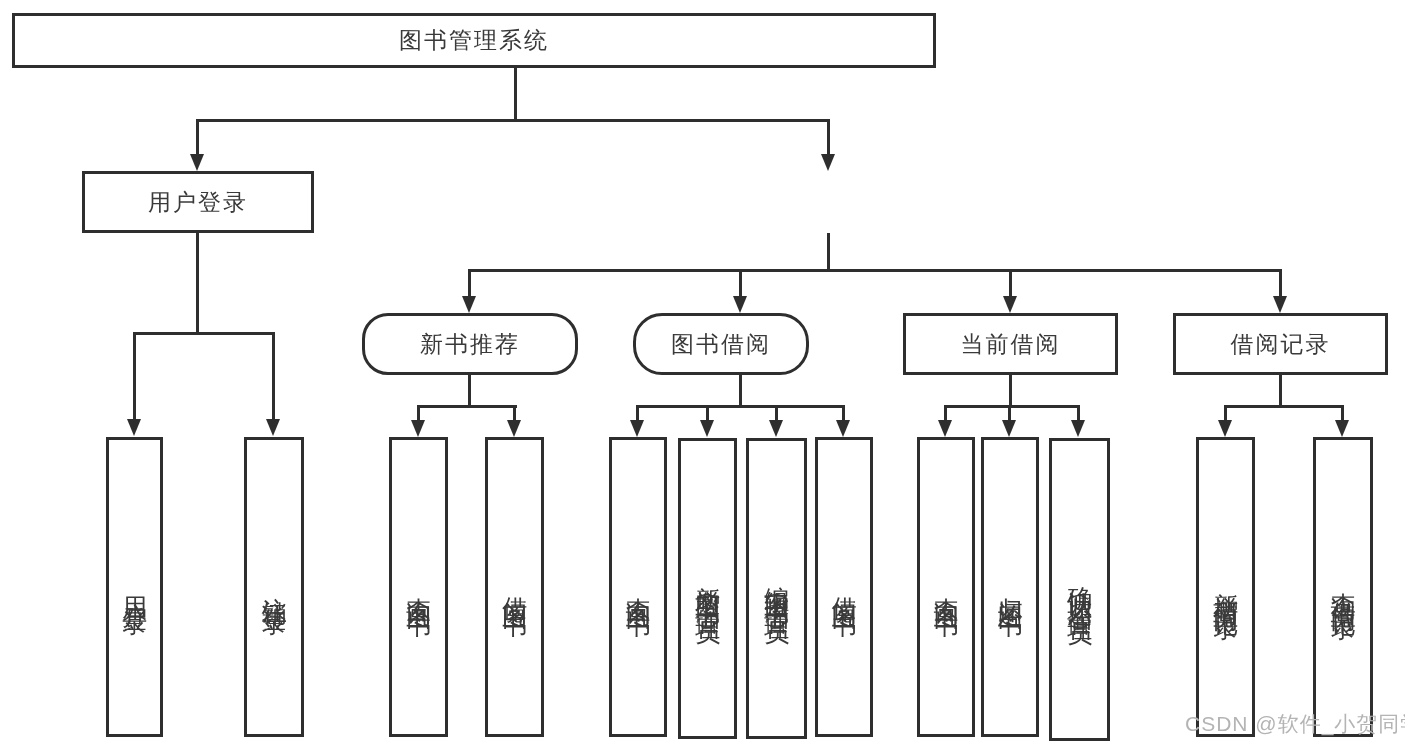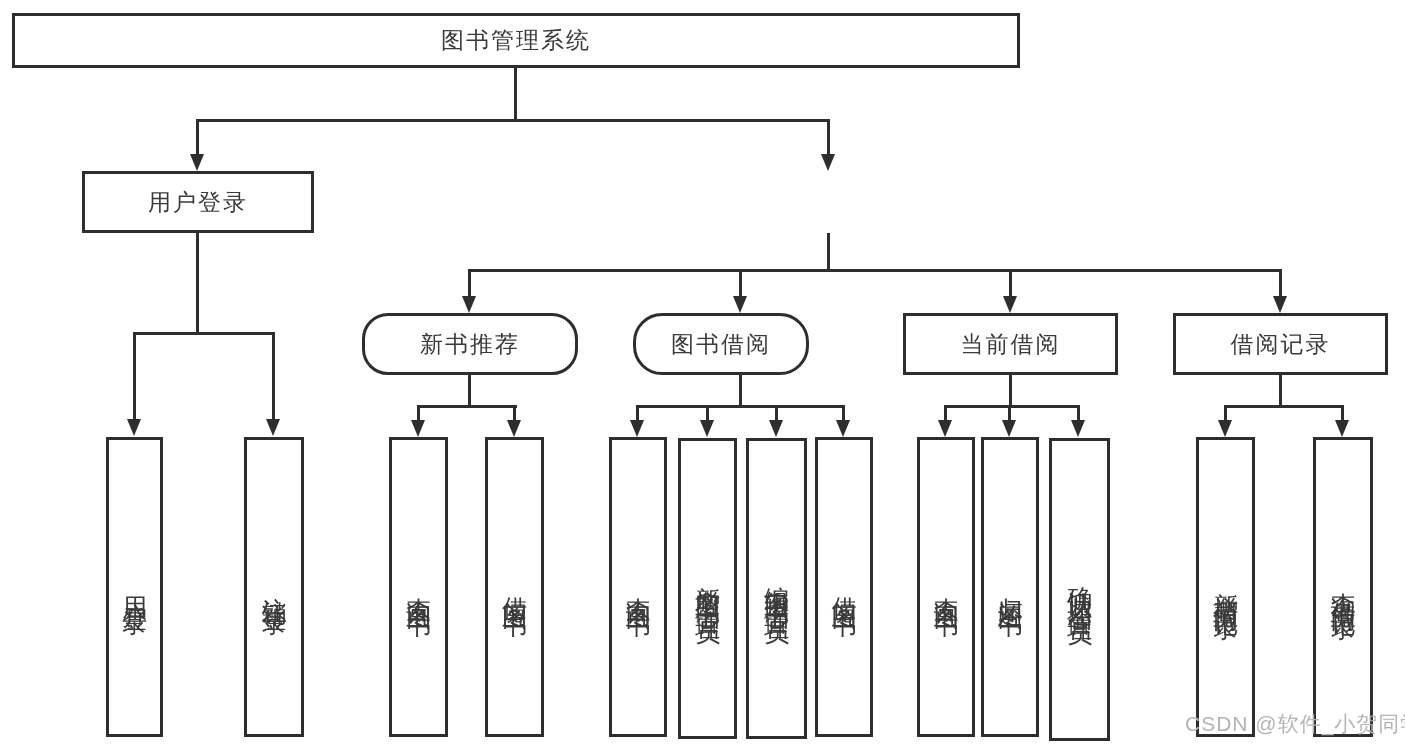--- a/index.html
+++ b/index.html
@@ -65,21 +65,21 @@
     letter-spacing:1px;
     white-space:nowrap;
     z-index:5;
   }
 </style>
 </head>
 <body>
 
 <div class="stage">
 
-  <div class="hbox" style="left:12px;top:13px;width:1008px;height:55px;">
+  <div class="hbox" style="left:12px;top:13px;width:924px;height:55px;">
     <span>图书管理系统</span>
   </div>
 
   <div class="line" style="left:514px;top:68px;width:3px;height:53px;"></div>
   <div class="line" style="left:196px;top:119px;width:634px;height:3px;"></div>
   <div class="line" style="left:196px;top:119px;width:3px;height:36px;"></div>
   <div class="arr" style="left:190px;top:154px;"></div>
   <div class="line" style="left:827px;top:119px;width:3px;height:36px;"></div>
   <div class="arr" style="left:821px;top:154px;"></div>
 

